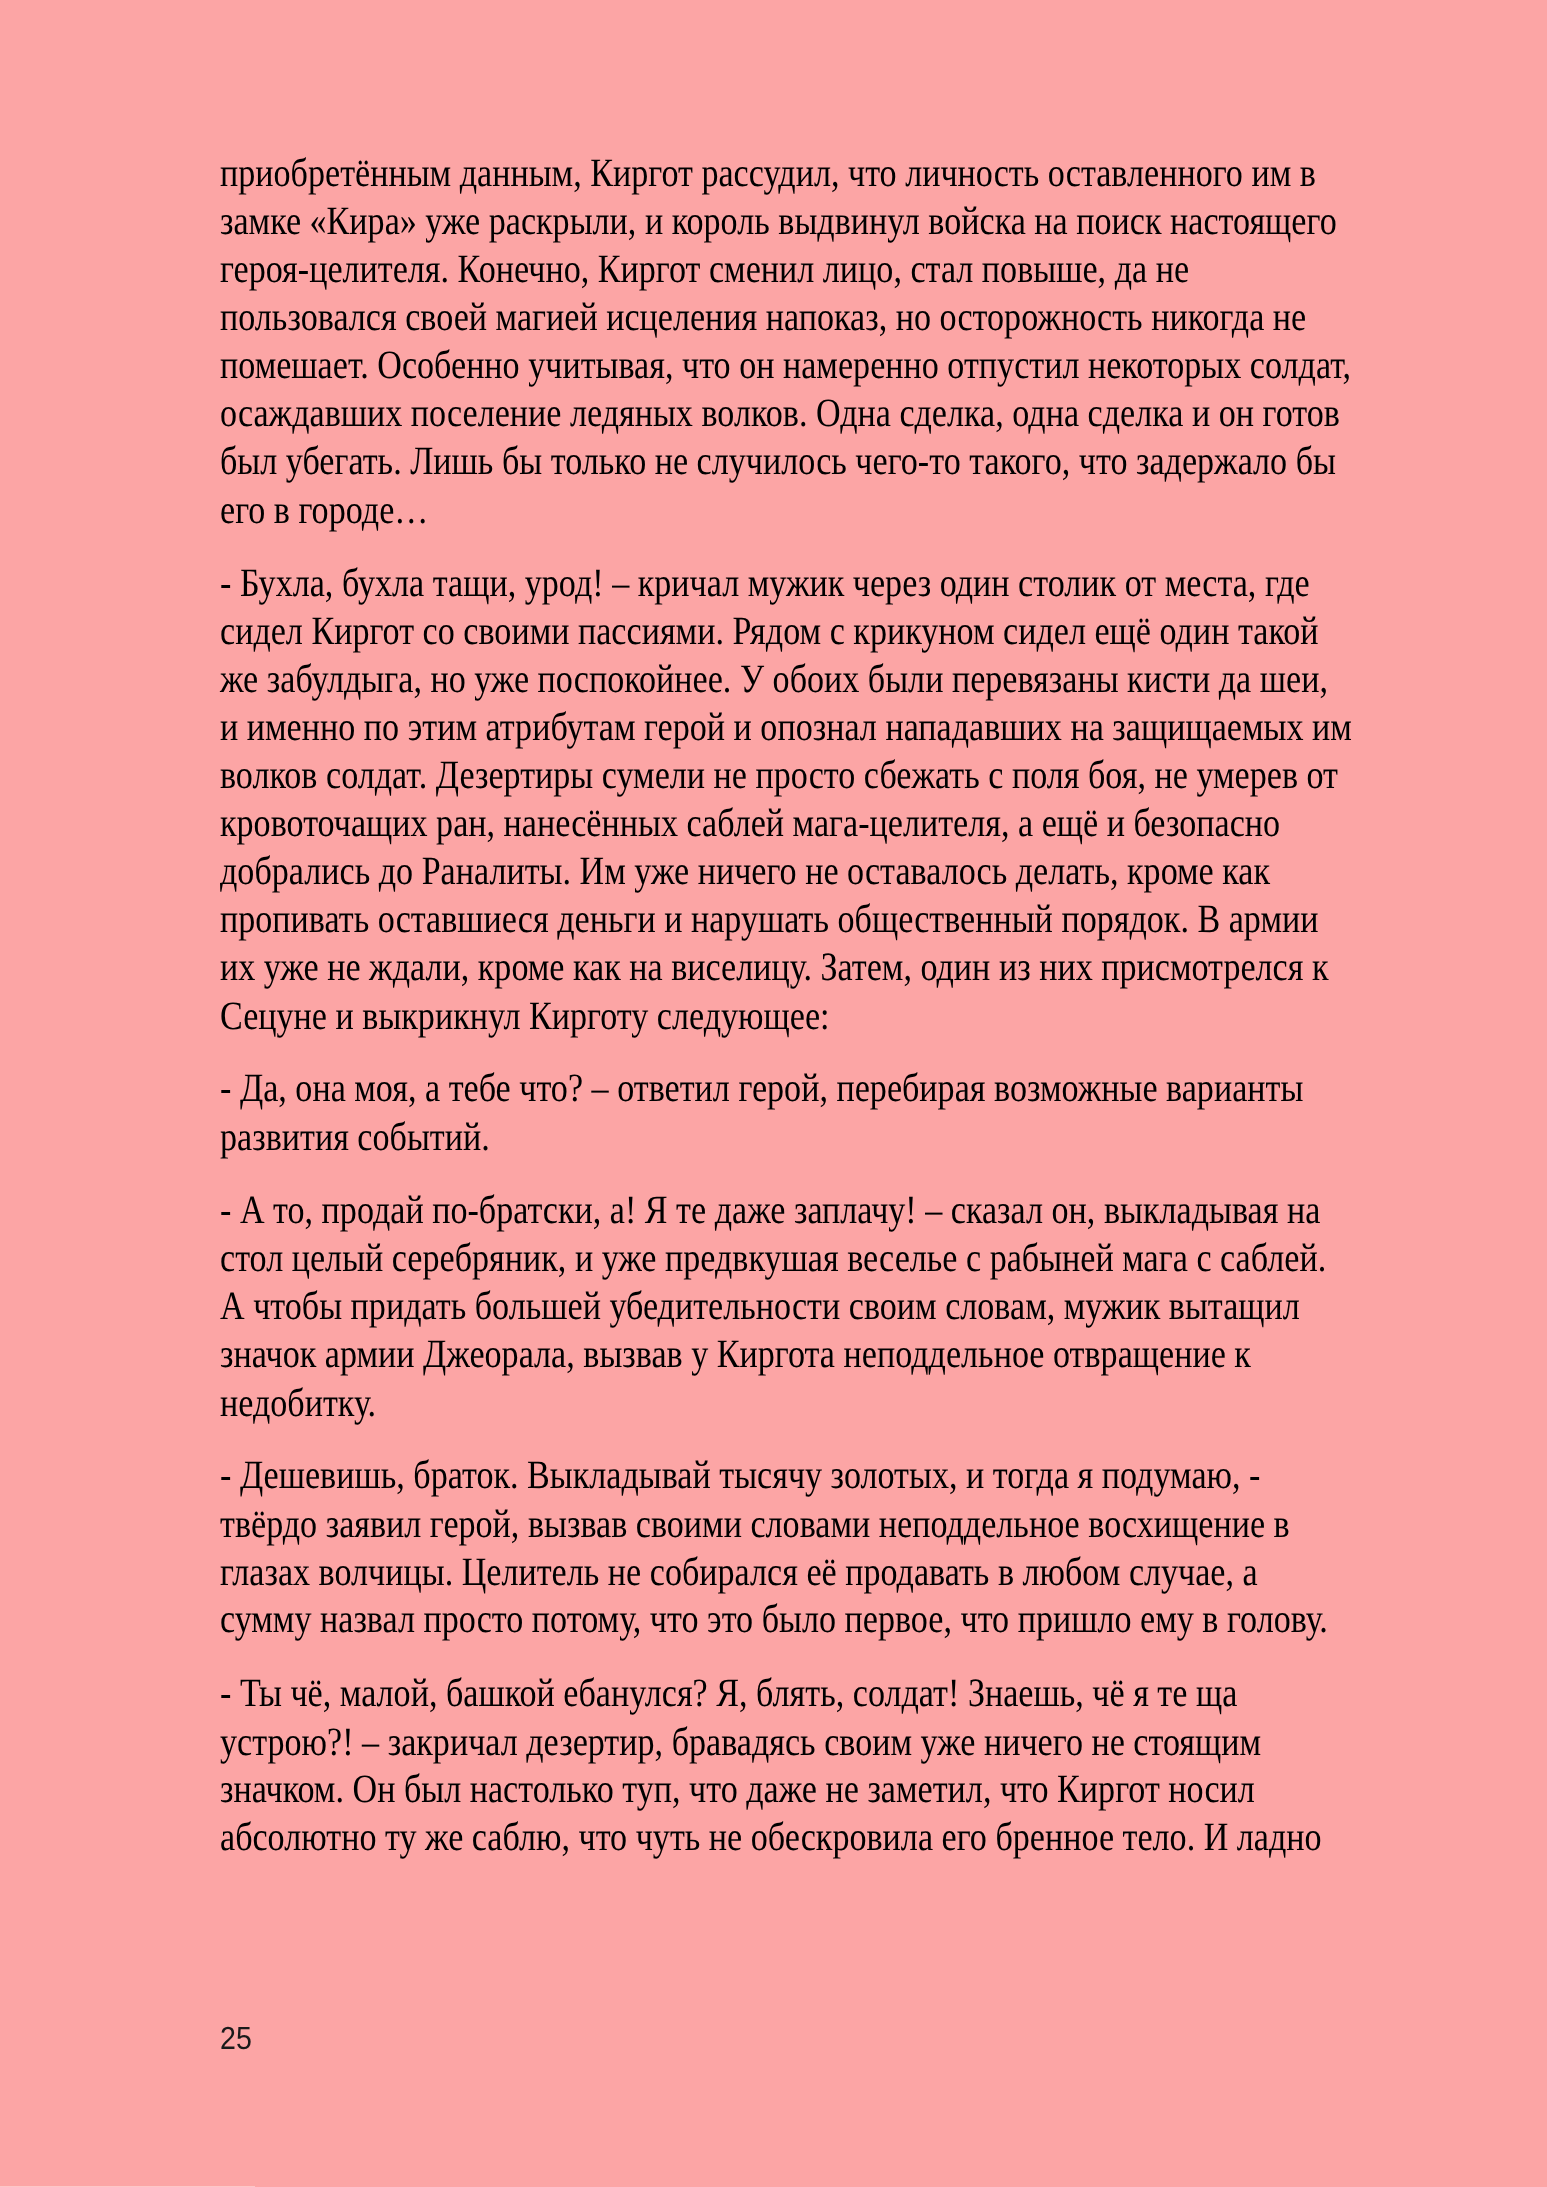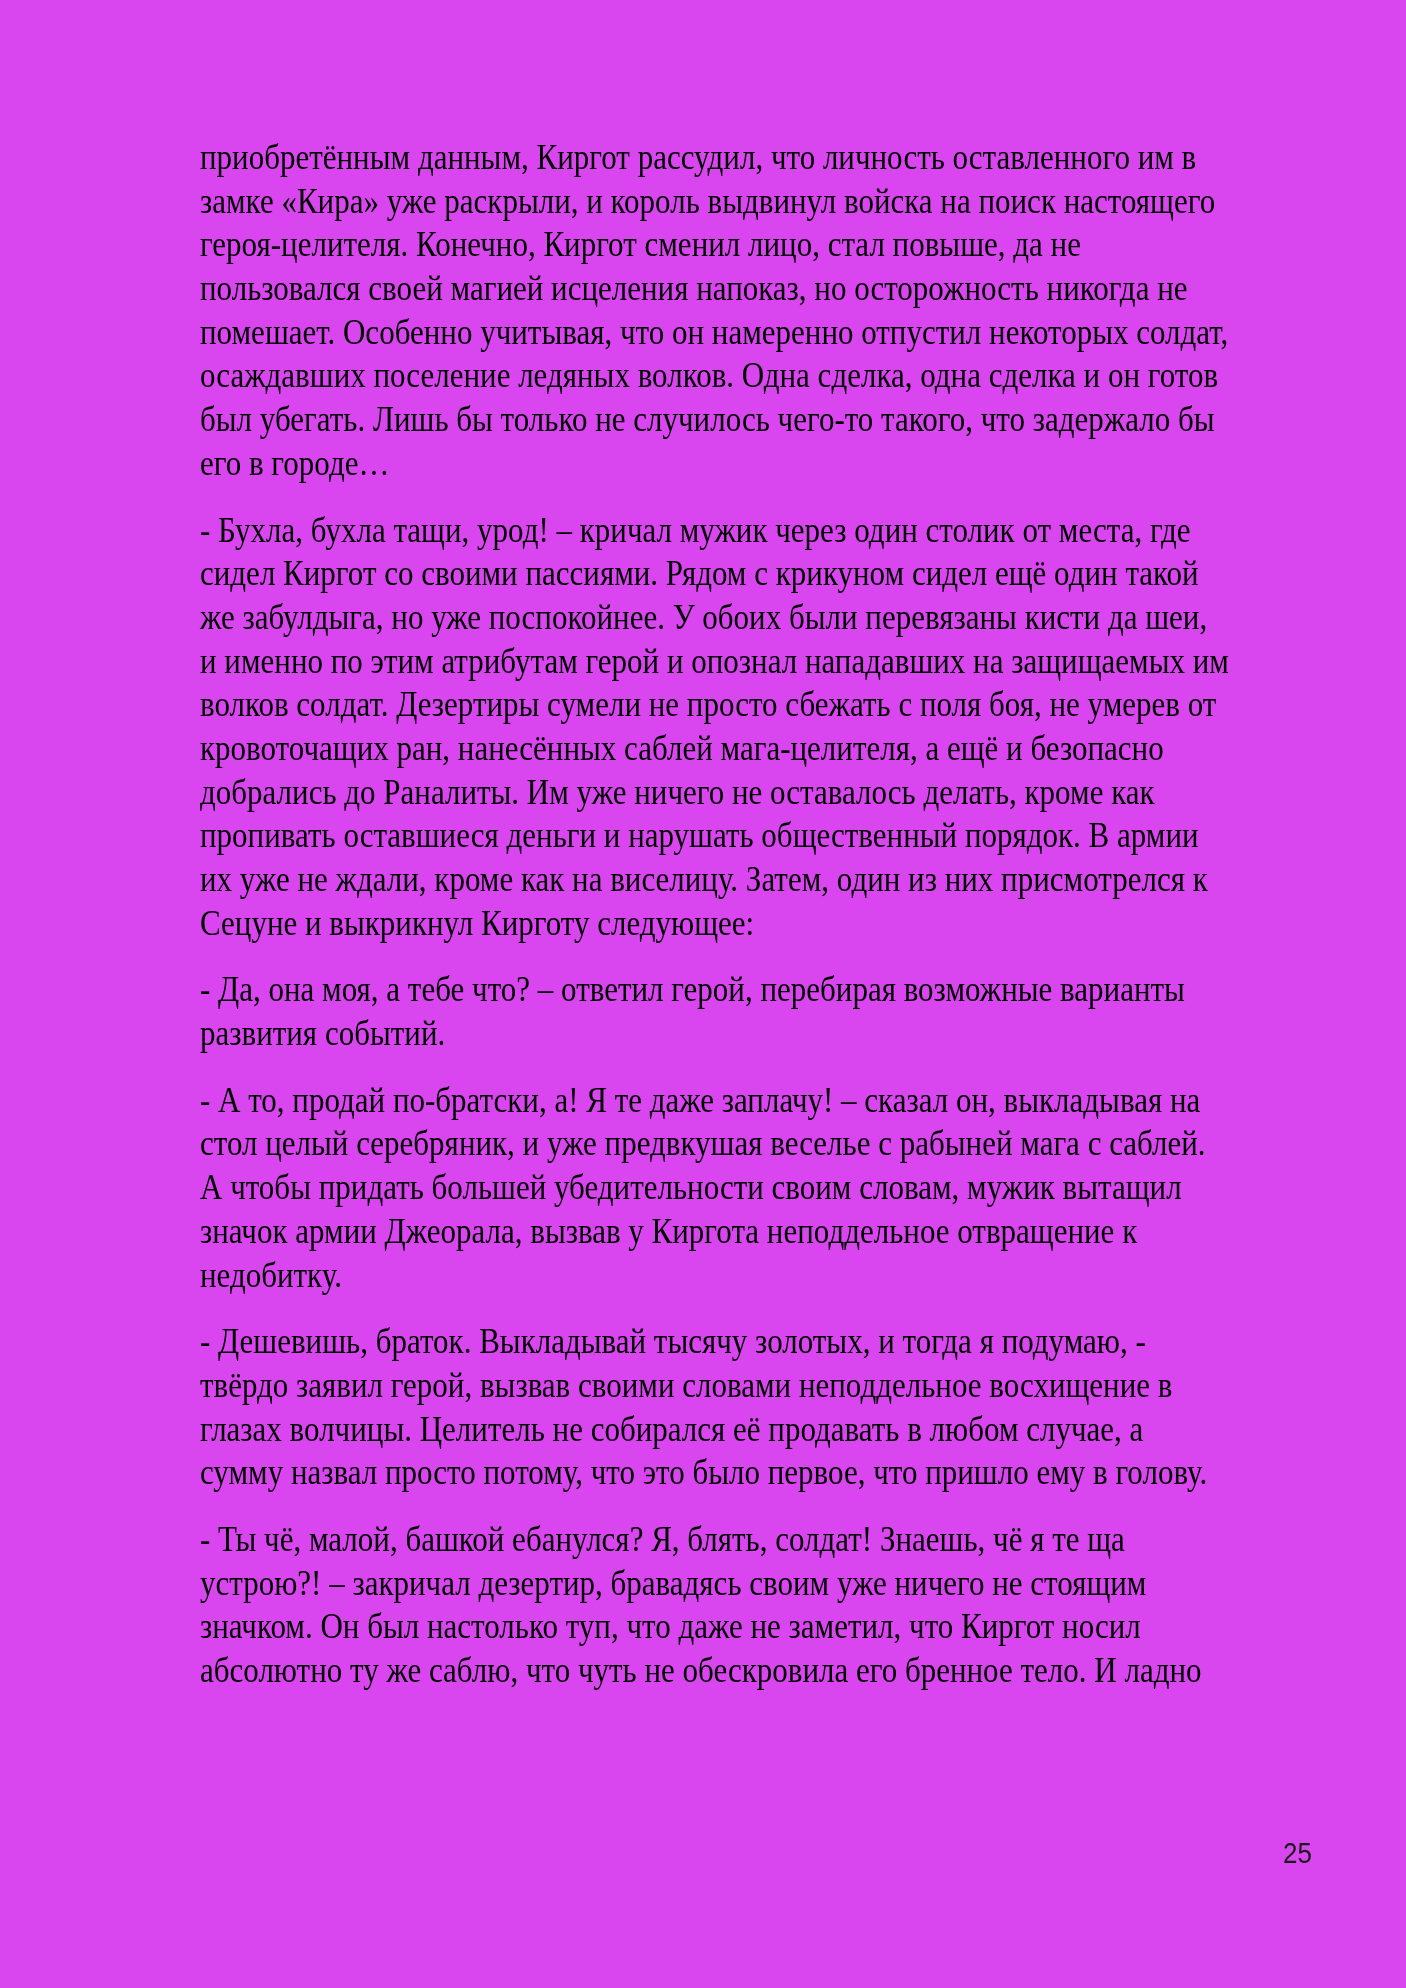--- a/index.html
+++ b/index.html
@@ -5,21 +5,21 @@
 <style>
   html, body {
     margin: 0;
     padding: 0;
     background: #ffffff;
   }
   .page {
     position: relative;
     width: 1406px;
     height: 1988px;
-    background: #d946ef;
+    background: #fca5a5;
     overflow: hidden;
     font-family: "Liberation Serif", "DejaVu Serif", serif;
     color: #000000;
   }
   .text-body {
     position: absolute;
     left: 200px;
     top: 136px;
     width: 1112px;
   }
@@ -33,21 +33,21 @@
     white-space: pre;
     
     transform: scaleY(1.18);
     transform-origin: 0 60%;
   }
   .footer {
     position: absolute;
     left: 200px;
     top: 1838px;
     width: 1112px;
-    text-align: right;
+    text-align: left;
   }
   .page-number {
     display: inline-block;
     font-family: "Liberation Sans", "DejaVu Sans", sans-serif;
     font-size: 26px;
     line-height: 30px;
     color: #1a1a1a;
     transform: scaleY(1.12);
     transform-origin: 50% 50%;
   }

